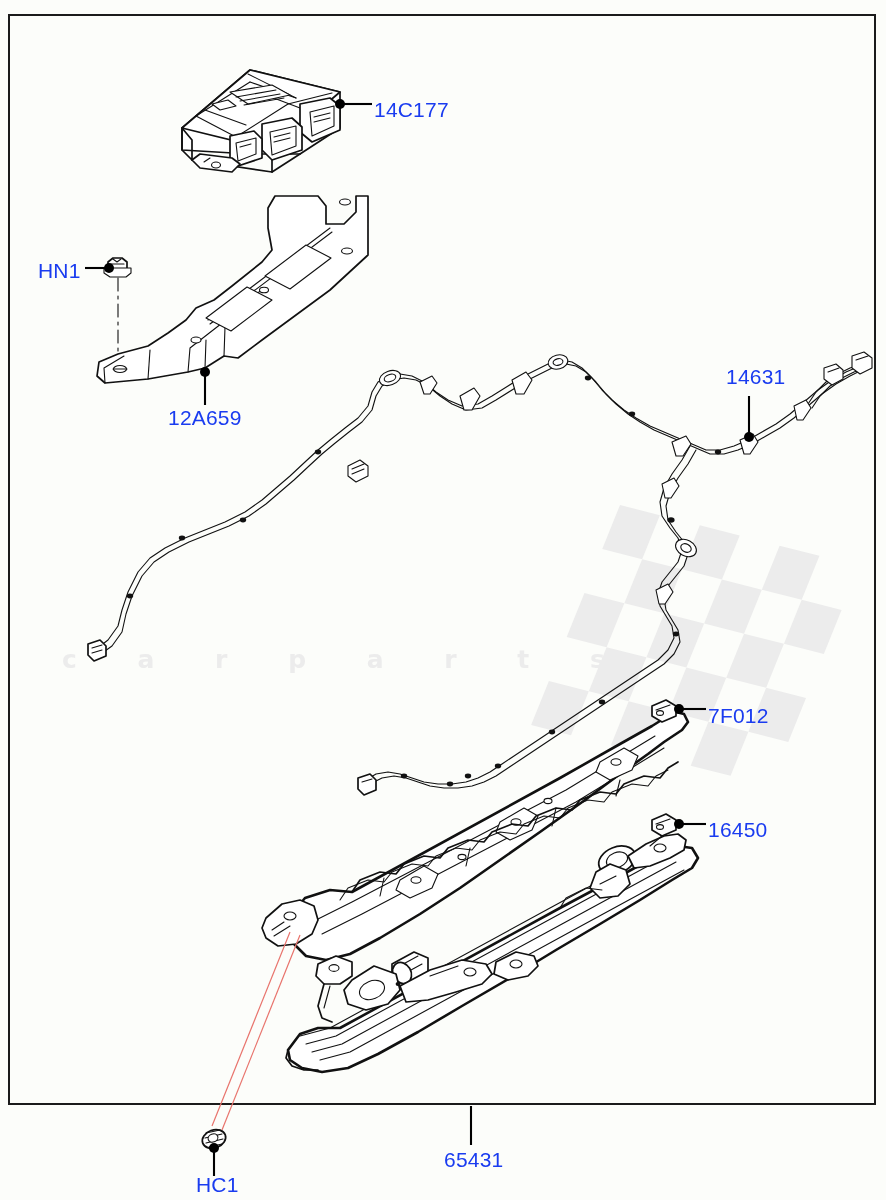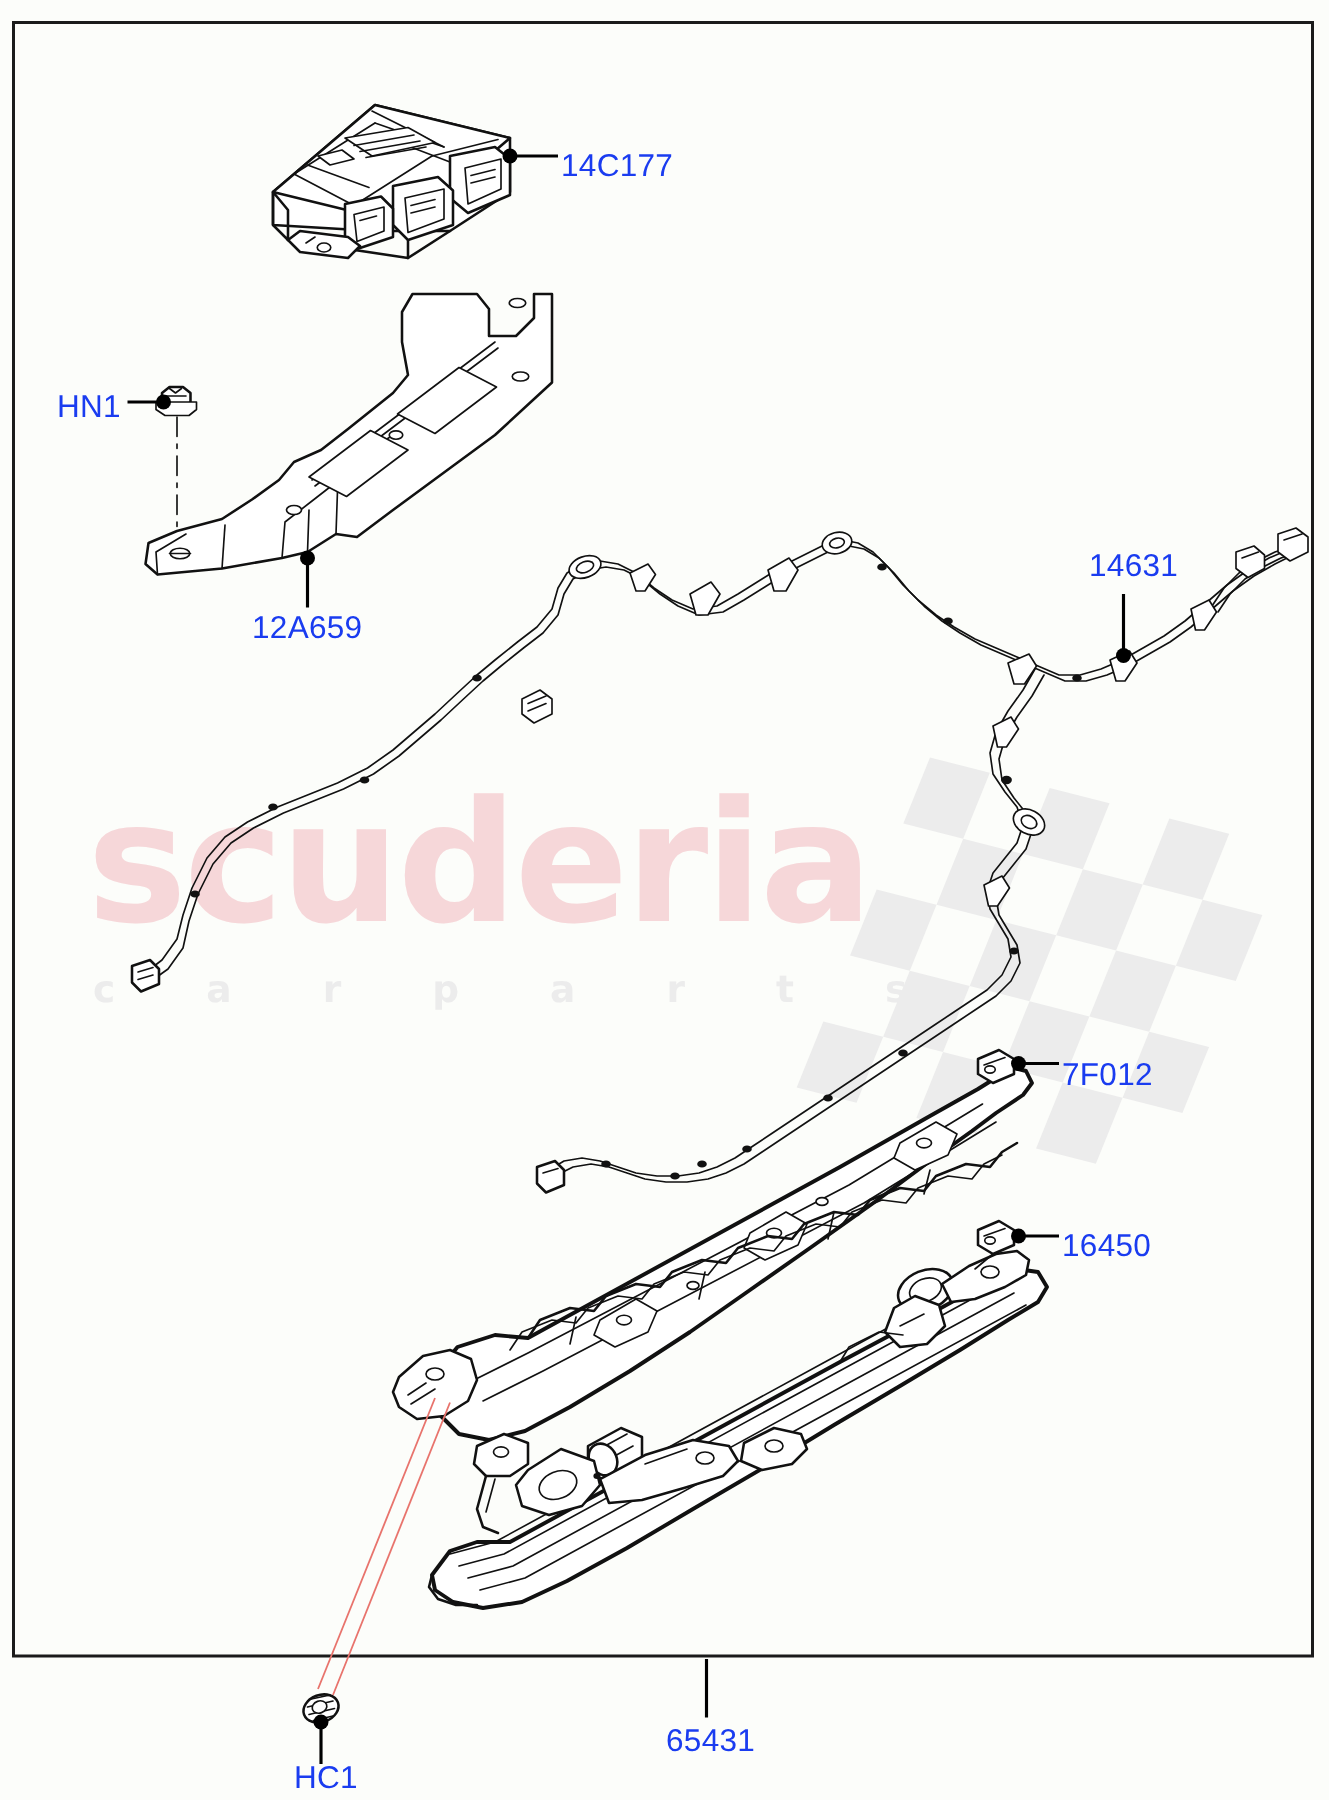--- a/index.html
+++ b/index.html
@@ -105,21 +105,20 @@
         <rect class="checker" x="88" y="88" width="44" height="44"></rect>
         <rect class="checker" x="176" y="88" width="44" height="44"></rect>
         <rect class="checker" x="44" y="132" width="44" height="44"></rect>
         <rect class="checker" x="132" y="132" width="44" height="44"></rect>
         <rect class="checker" x="220" y="132" width="44" height="44"></rect>
         <rect class="checker" x="0" y="176" width="44" height="44"></rect>
         <rect class="checker" x="88" y="176" width="44" height="44"></rect>
         <rect class="checker" x="176" y="176" width="44" height="44"></rect>
       </g>
     </svg>
-    <div id="wm-text">scuderia</div>
     <div id="wm-sub">c a r   p a r t s</div>
   </div>
 
   <svg id="art-layer" class="layer">
 
     <g>
 
       <path class="ln-med fillwhite" d="M182,128 L250,70 L340,92 L340,128 L300,154 L250,154 L182,150 Z"></path>
       <path class="ln-med fillwhite" d="M182,128 L250,70 L340,92 L272,150 Z"></path>
 

